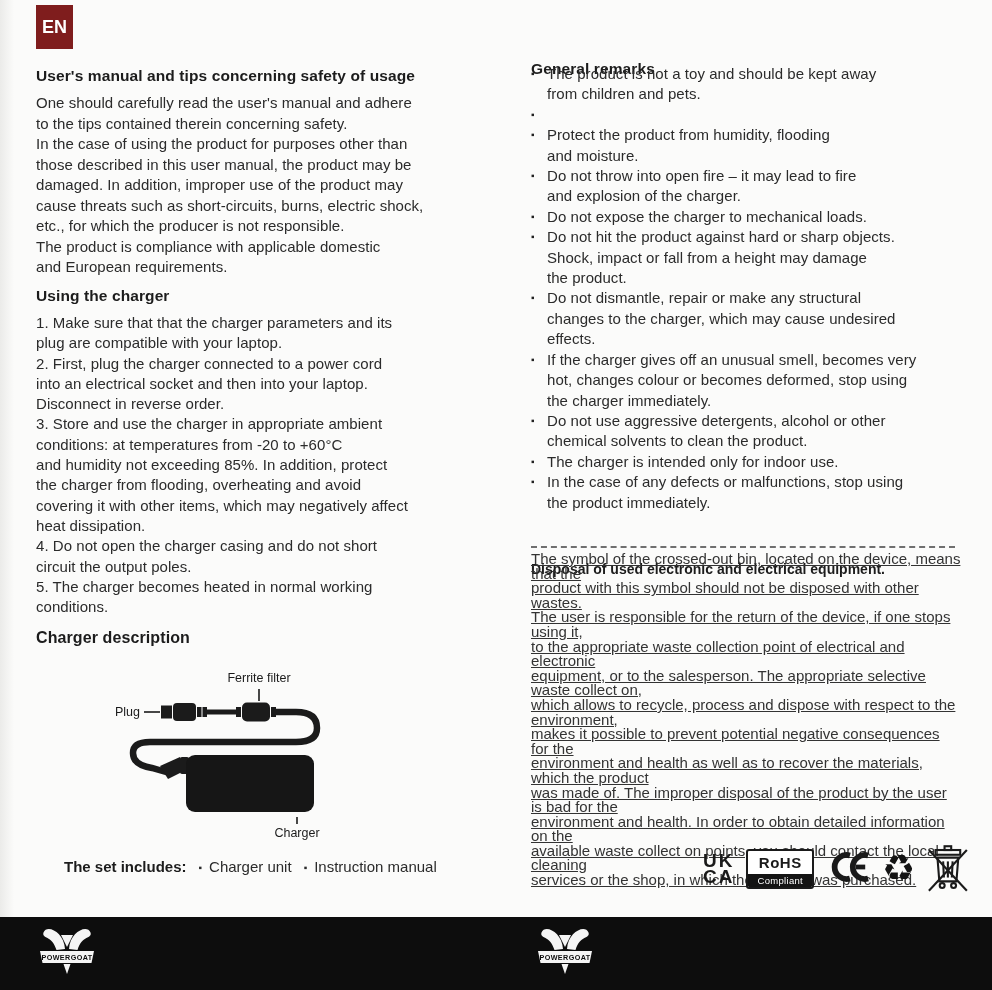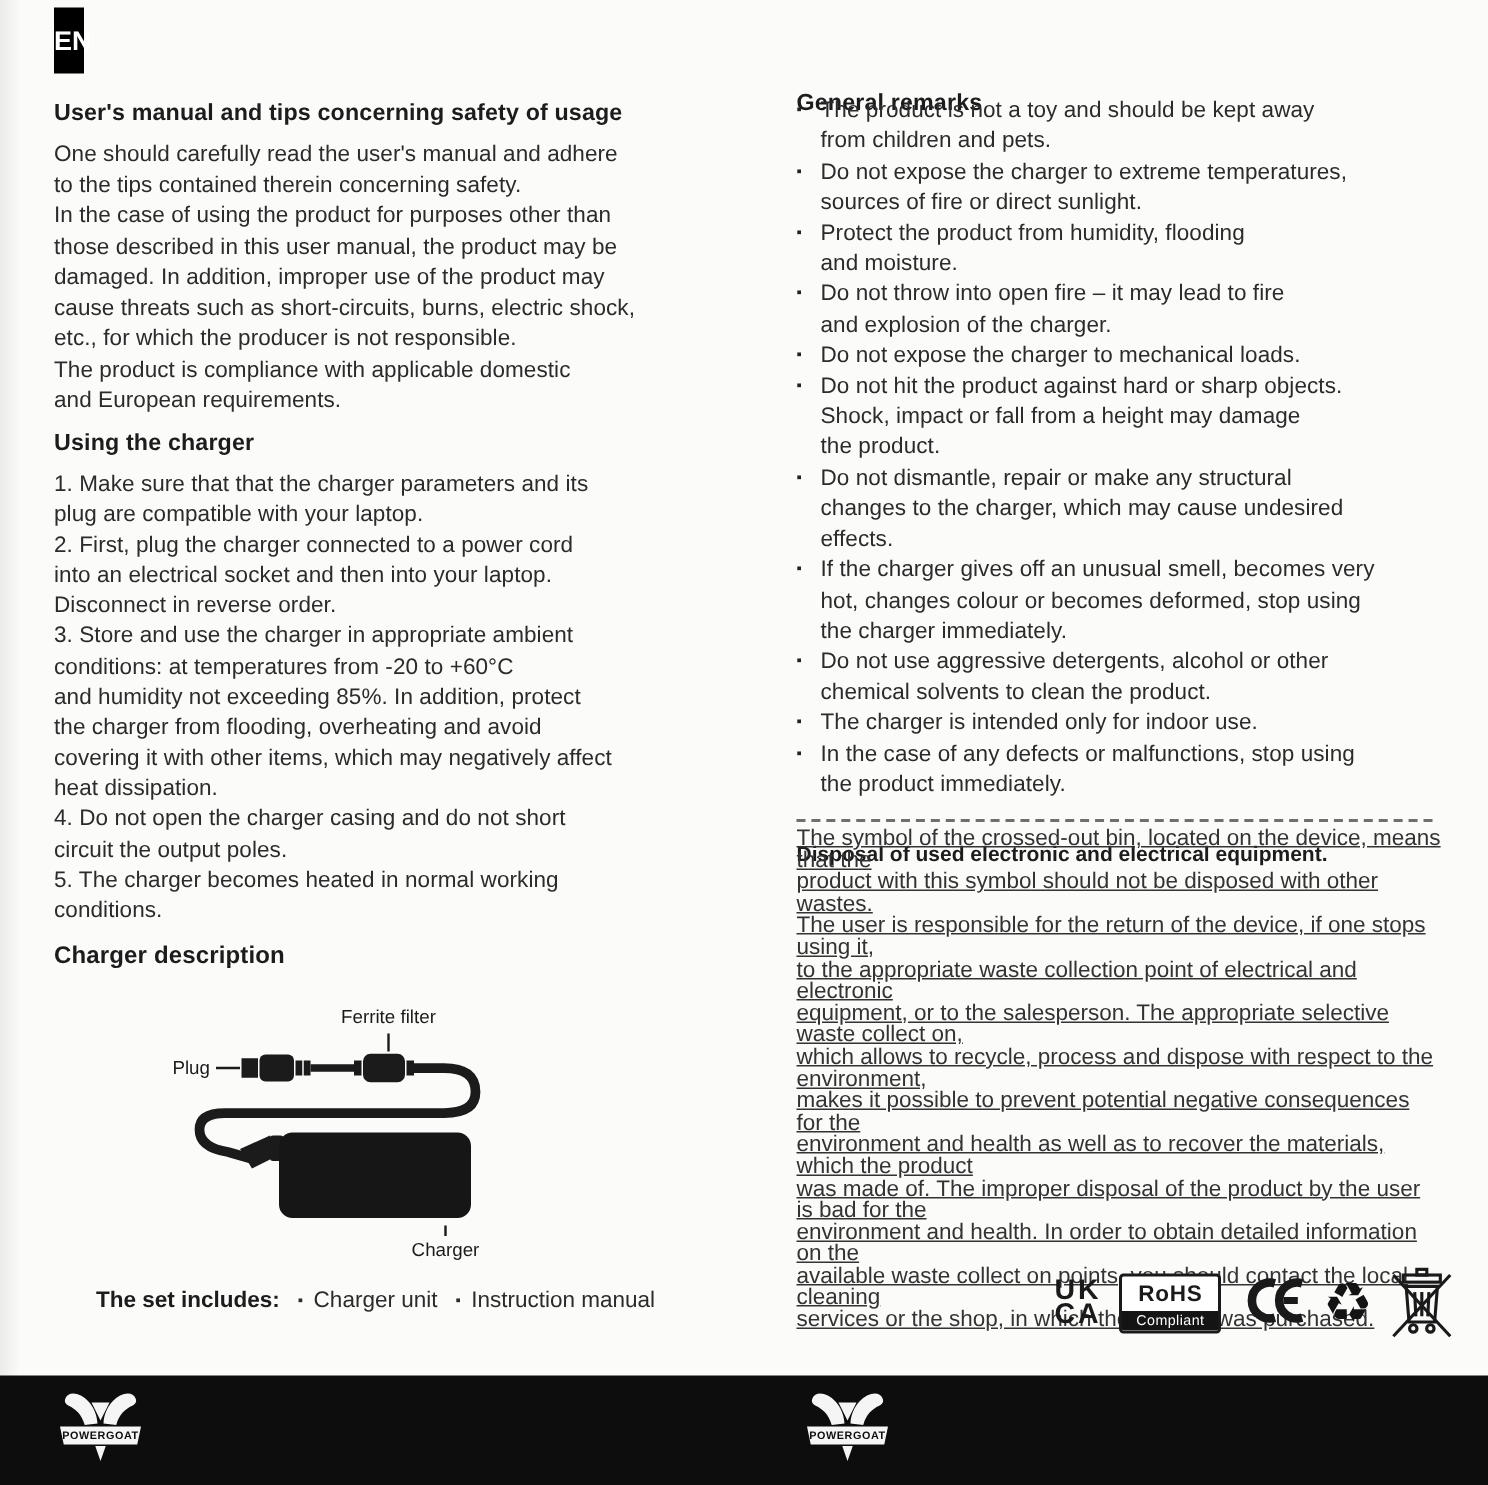--- a/index.html
+++ b/index.html
@@ -6,22 +6,22 @@
   #page{
     position:relative;width:992px;height:990px;margin:0 auto;
     background:#fbfbfa;overflow:hidden;
     font-family:"Liberation Sans", sans-serif;
     color:#262626;
   }
   #page::before{content:"";position:absolute;left:0;top:0;bottom:0;width:14px;
     background:linear-gradient(to right,#ebebe9,rgba(255,255,255,0));pointer-events:none;}
   .abs{position:absolute;}
   
-  .en-badge{left:36px;top:5px;width:20px;height:44px;background:#000000;color:#fff;
-    display:flex;align-items:center;font-weight:bold;font-size:18px;}
+  .en-badge{left:36px;top:5px;width:37px;height:44px;background:#7f1d1d;color:#fff;
+    display:flex;align-items:center;justify-content:center;font-weight:bold;font-size:18px;}
   
   .h{font-weight:bold;color:#1c1c1c;font-size:15.5px;letter-spacing:.1px;}
   .body-txt{font-size:15px;line-height:20.5px;white-space:pre-line;letter-spacing:.05px;color:#2b2b2b;}
   
   .bullets{left:531px;top:64px;width:440px;}
   .b-row{display:flex;line-height:20.4px;font-size:15px;color:#2b2b2b;}
   .b-marker{width:16px;flex:0 0 16px;font-size:10px;line-height:20.4px;color:#222;}
   .b-text{white-space:pre-line;letter-spacing:.05px;}
   
   .divider{left:531px;top:546px;width:424px;border-top:2px dashed #6f6f6f;height:0;}
@@ -125,22 +125,20 @@
   <div class="abs h" style="left:531px;top:39px;margin-top:21px;">General remarks</div>
 
   <div class="abs bullets">
     <div class="b-row">
       <span class="b-marker">▪</span>
       <span class="b-text">The product is not a toy and should be kept away
 from children and pets.</span>
       </div>
     <div class="b-row">
       <span class="b-marker">▪</span>
-      <span class="b-text">Do not expose the charger to extreme temperatures,
-sources of fire or direct sunlight.</span>
       </div>
     <div class="b-row">
       <span class="b-marker">▪</span>
       <span class="b-text">Protect the product from humidity, flooding
 and moisture.</span>
       </div>
     <div class="b-row">
       <span class="b-marker">▪</span>
       <span class="b-text">Do not throw into open fire – it may lead to fire
 and explosion of the charger.</span>

